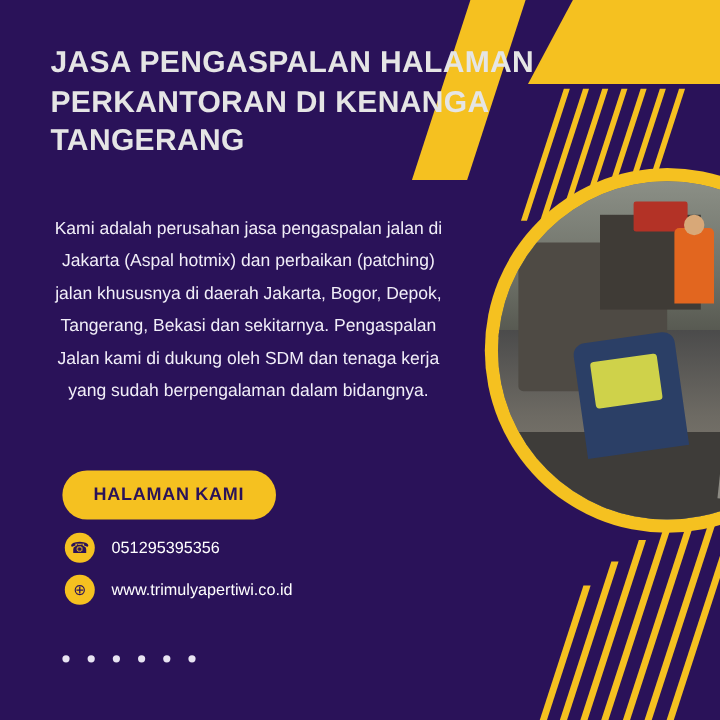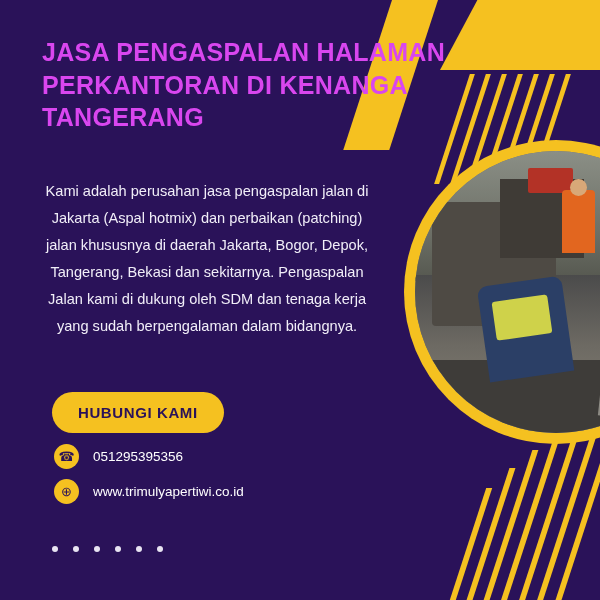--- a/index.html
+++ b/index.html
@@ -84,21 +84,21 @@
   .ph-head1 { position:absolute; top:10%; left:55%; width:6%; height:6%; background:#d8a878; border-radius:50%; }
   .ph-worker-mid { position:absolute; top:46%; left:24%; width:30%; height:34%; background:#2b3f66; border-radius:10px 10px 0 0; transform:rotate(-8deg); }
   .ph-vest-mid { position:absolute; top:52%; left:28%; width:20%; height:14%; background:#cfd24a; border-radius:3px; transform:rotate(-8deg); }
   .ph-pole { position:absolute; top:52%; right:30%; width:3%; height:42%; background:#8d8b84; transform:rotate(6deg); }
 
   
   .headline {
     position: absolute;
     top: 36px; left: 42px;
     width: 410px;
-    color: #d946ef;
+    color: #e5e5e5;
     font-size: 25px;
     line-height: 1.3;
     font-weight: bold;
     letter-spacing: .3px;
     text-transform: uppercase;
   }
   .body-text {
     position: absolute;
     top: 178px; left: 42px;
     width: 330px;
@@ -193,21 +193,21 @@
     <div class="ph-head1"></div>
     <div class="ph-worker-mid"></div>
     <div class="ph-vest-mid"></div>
 
     <div class="ph-pole"></div>
   </div>
 
   <h1 class="headline">JASA PENGASPALAN HALAMAN PERKANTORAN DI KENANGA TANGERANG</h1>
   <p class="body-text">Kami adalah perusahan jasa pengaspalan jalan di Jakarta (Aspal hotmix) dan perbaikan (patching) jalan khususnya di daerah Jakarta, Bogor, Depok, Tangerang, Bekasi dan sekitarnya. Pengaspalan Jalan kami di dukung oleh SDM dan tenaga kerja yang sudah berpengalaman dalam bidangnya.</p>
 
-  <button class="cta">HUBUNGI KAMI</button>
+  <button class="cta">HALAMAN KAMI</button>
 
   <div class="contact-row phone">
     <span class="badge">☎</span>
     <span>051295395356</span>
   </div>
 
   <div class="contact-row web">
     <span class="badge">⊕</span>
     <span>www.trimulyapertiwi.co.id</span>
   </div>

